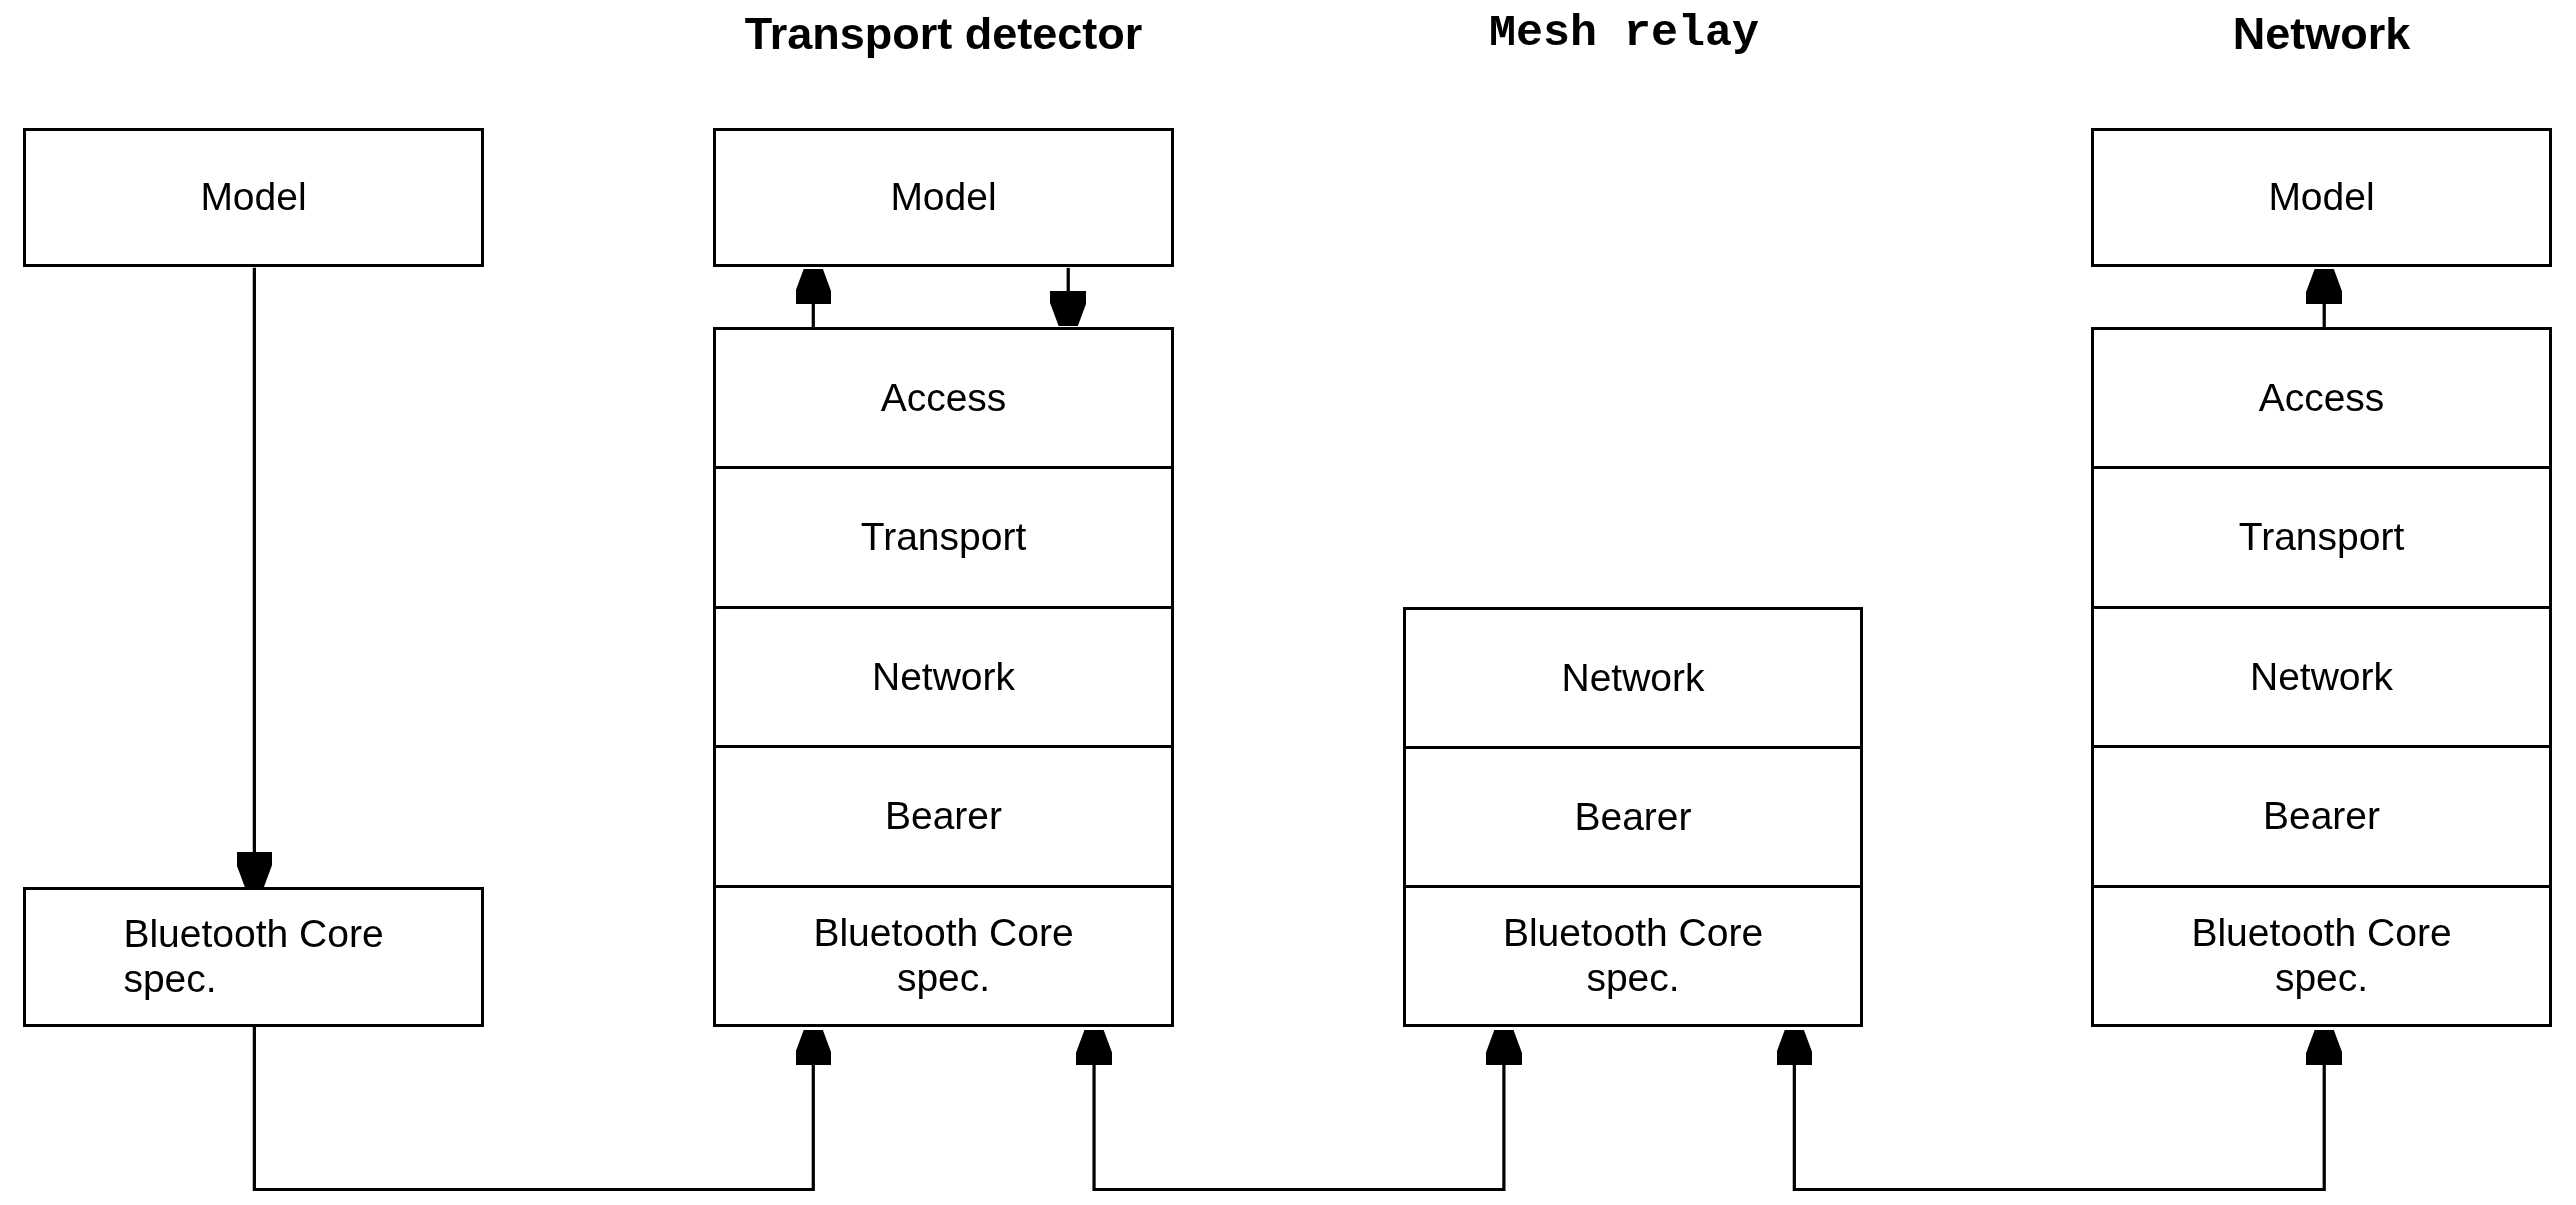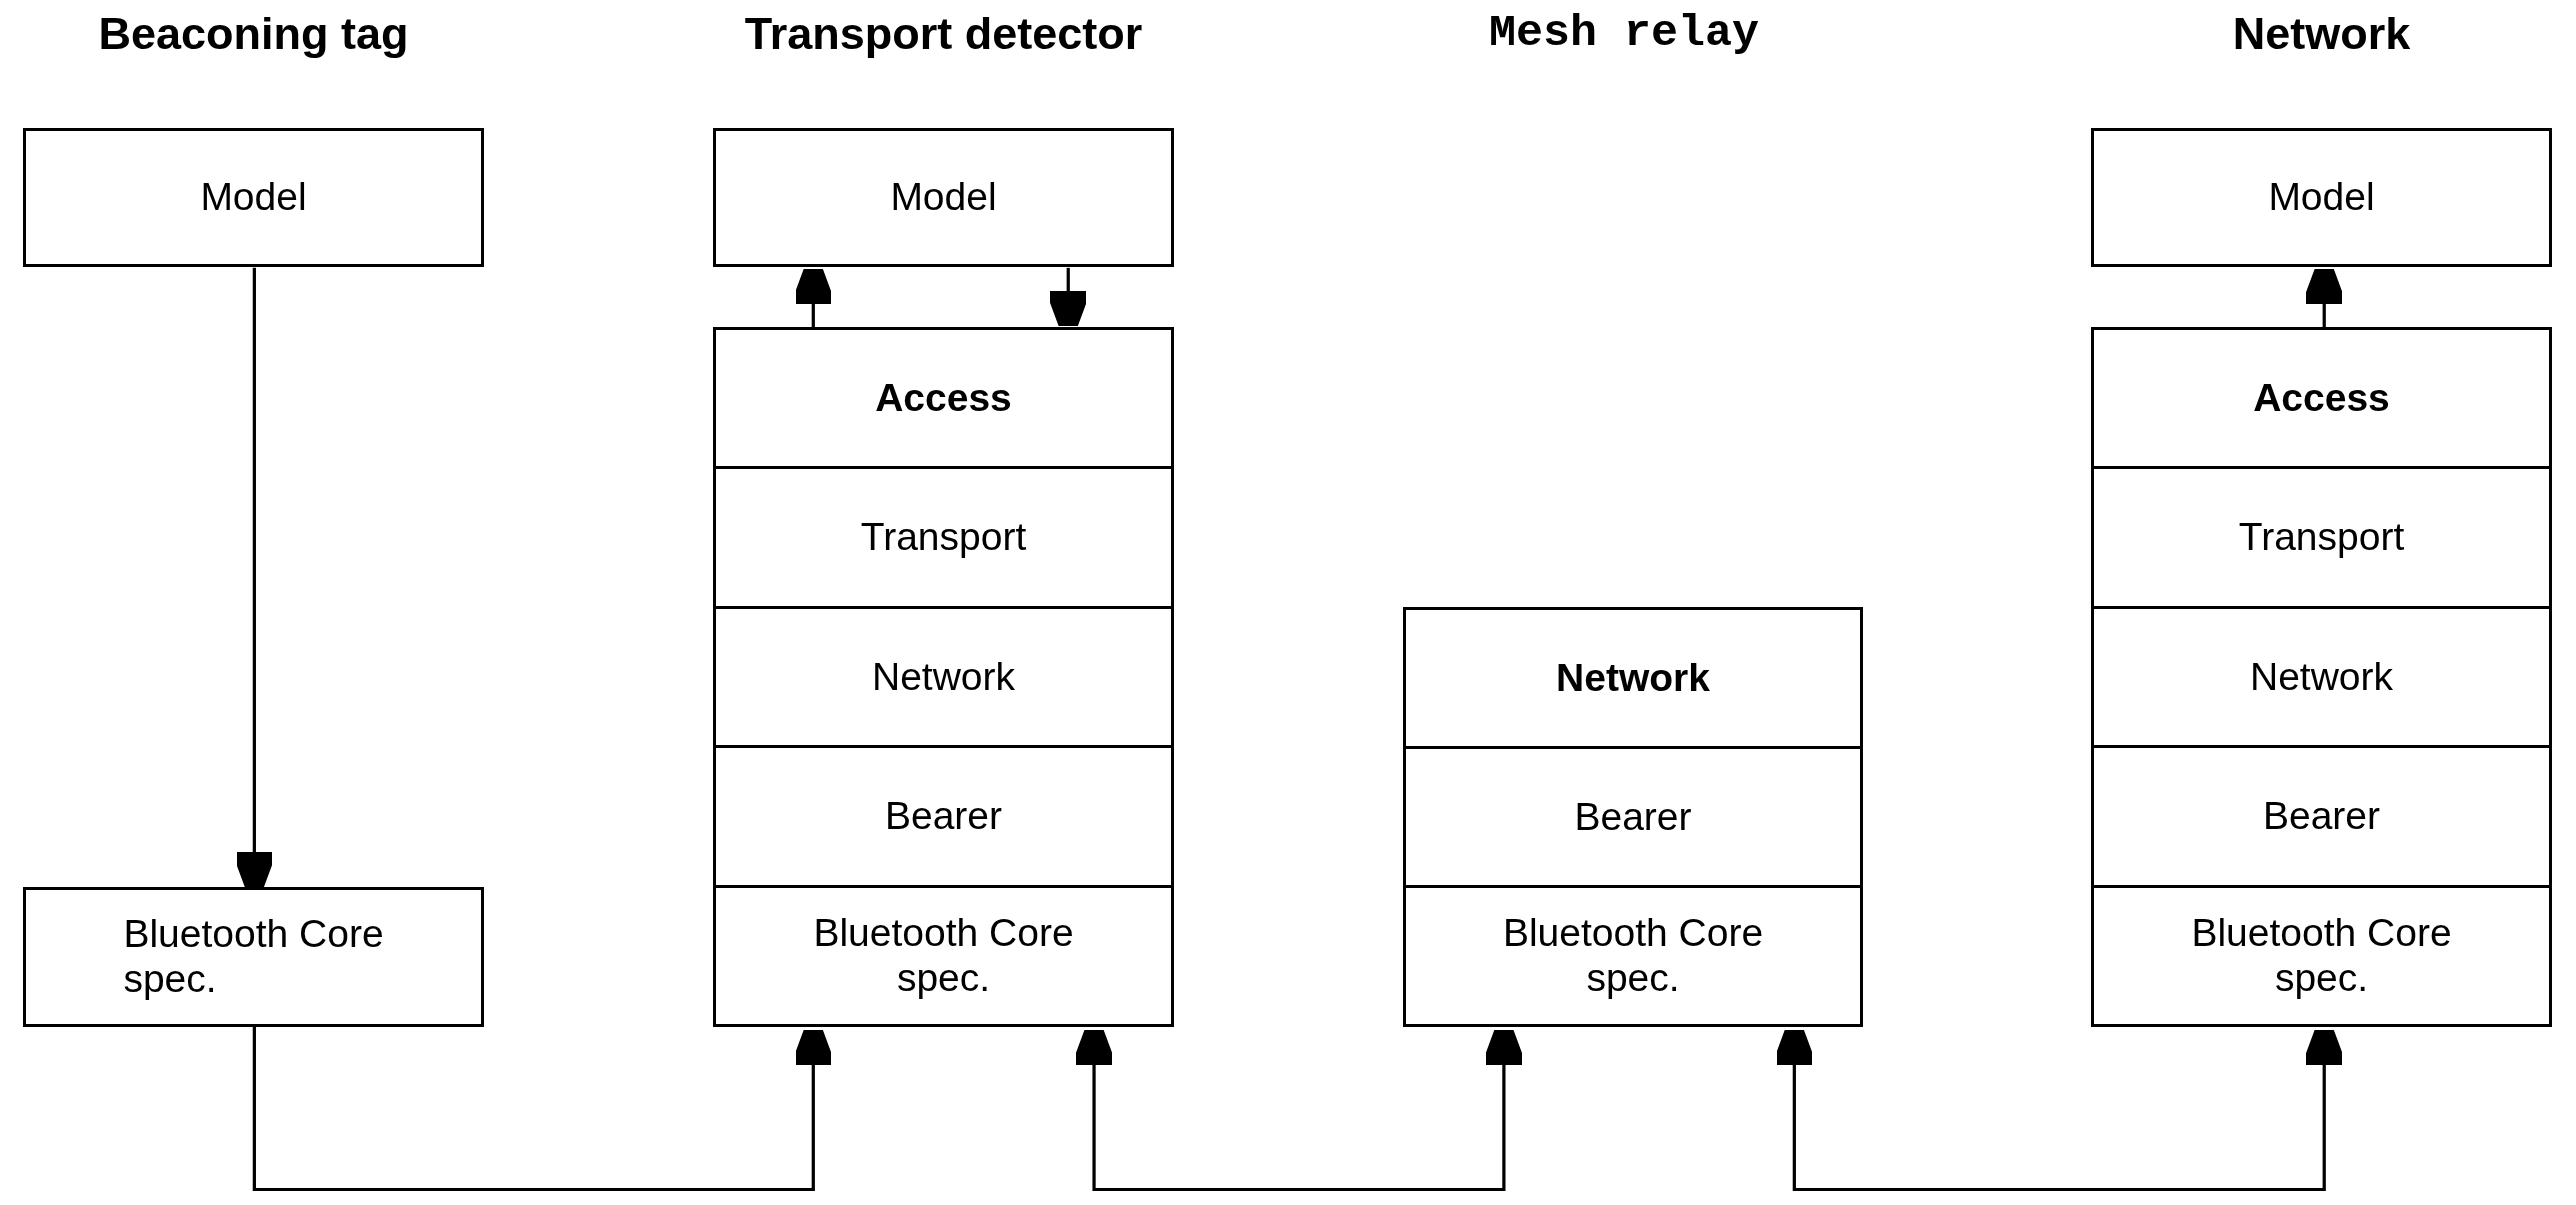--- a/index.html
+++ b/index.html
@@ -63,21 +63,21 @@
     flex:1;
     display:flex;
     align-items:center;
     justify-content:center;
     border-top:3.9px solid var(--border);
     font-size:39px;
     line-height:1.15;
     text-align:center;
     white-space:pre-line;
   }
-  .layer:first-child{border-top:none;font-weight:bold;}
+  .layer:first-child{border-top:none;}
 </style>
 </head>
 <body>
 
 <div class="canvas">
 
   <svg class="wires" viewBox="0 0 3991 1867" xmlns="http://www.w3.org/2000/svg">
     <defs>
       <marker id="arrowEnd" viewBox="0 0 10 10" refX="9.5" refY="5" markerWidth="11" markerHeight="11" orient="auto">
         <path d="M0,1.3 L10,5 L0,8.7 z" fill="#000000" stroke="none"></path>
@@ -95,21 +95,20 @@
 
     <path d="M3601,507 L3601,419" marker-end="url(#arrowEnd)"></path>
 
     <path d="M394,1589 L394,1843 L1260,1843 L1260,1598" marker-end="url(#arrowEnd)"></path>
 
     <path d="M1695,1598 L1695,1843 L2330,1843 L2330,1598" marker-start="url(#arrowStart)" marker-end="url(#arrowEnd)"></path>
 
     <path d="M2780,1598 L2780,1843 L3601,1843 L3601,1598" marker-start="url(#arrowStart)" marker-end="url(#arrowEnd)"></path>
   </svg>
 
-  <div class="col-title" style="left:23px;width:461px;">Beaconing tag</div>
   <div class="box" style="left:23px;top:128px;width:461px;height:139px;">Model</div>
   <div class="box" style="left:23px;top:887px;width:461px;height:140px;">Bluetooth Core
 spec.</div>
 
   <div class="col-title" style="left:713px;width:461px;">Transport detector</div>
   <div class="box" style="left:713px;top:128px;width:461px;height:139px;">Model</div>
   <div class="stack" style="left:713px;top:327px;width:461px;height:700px;">
     <div class="layer">Access</div>
     <div class="layer">Transport</div>
     <div class="layer">Network</div>

